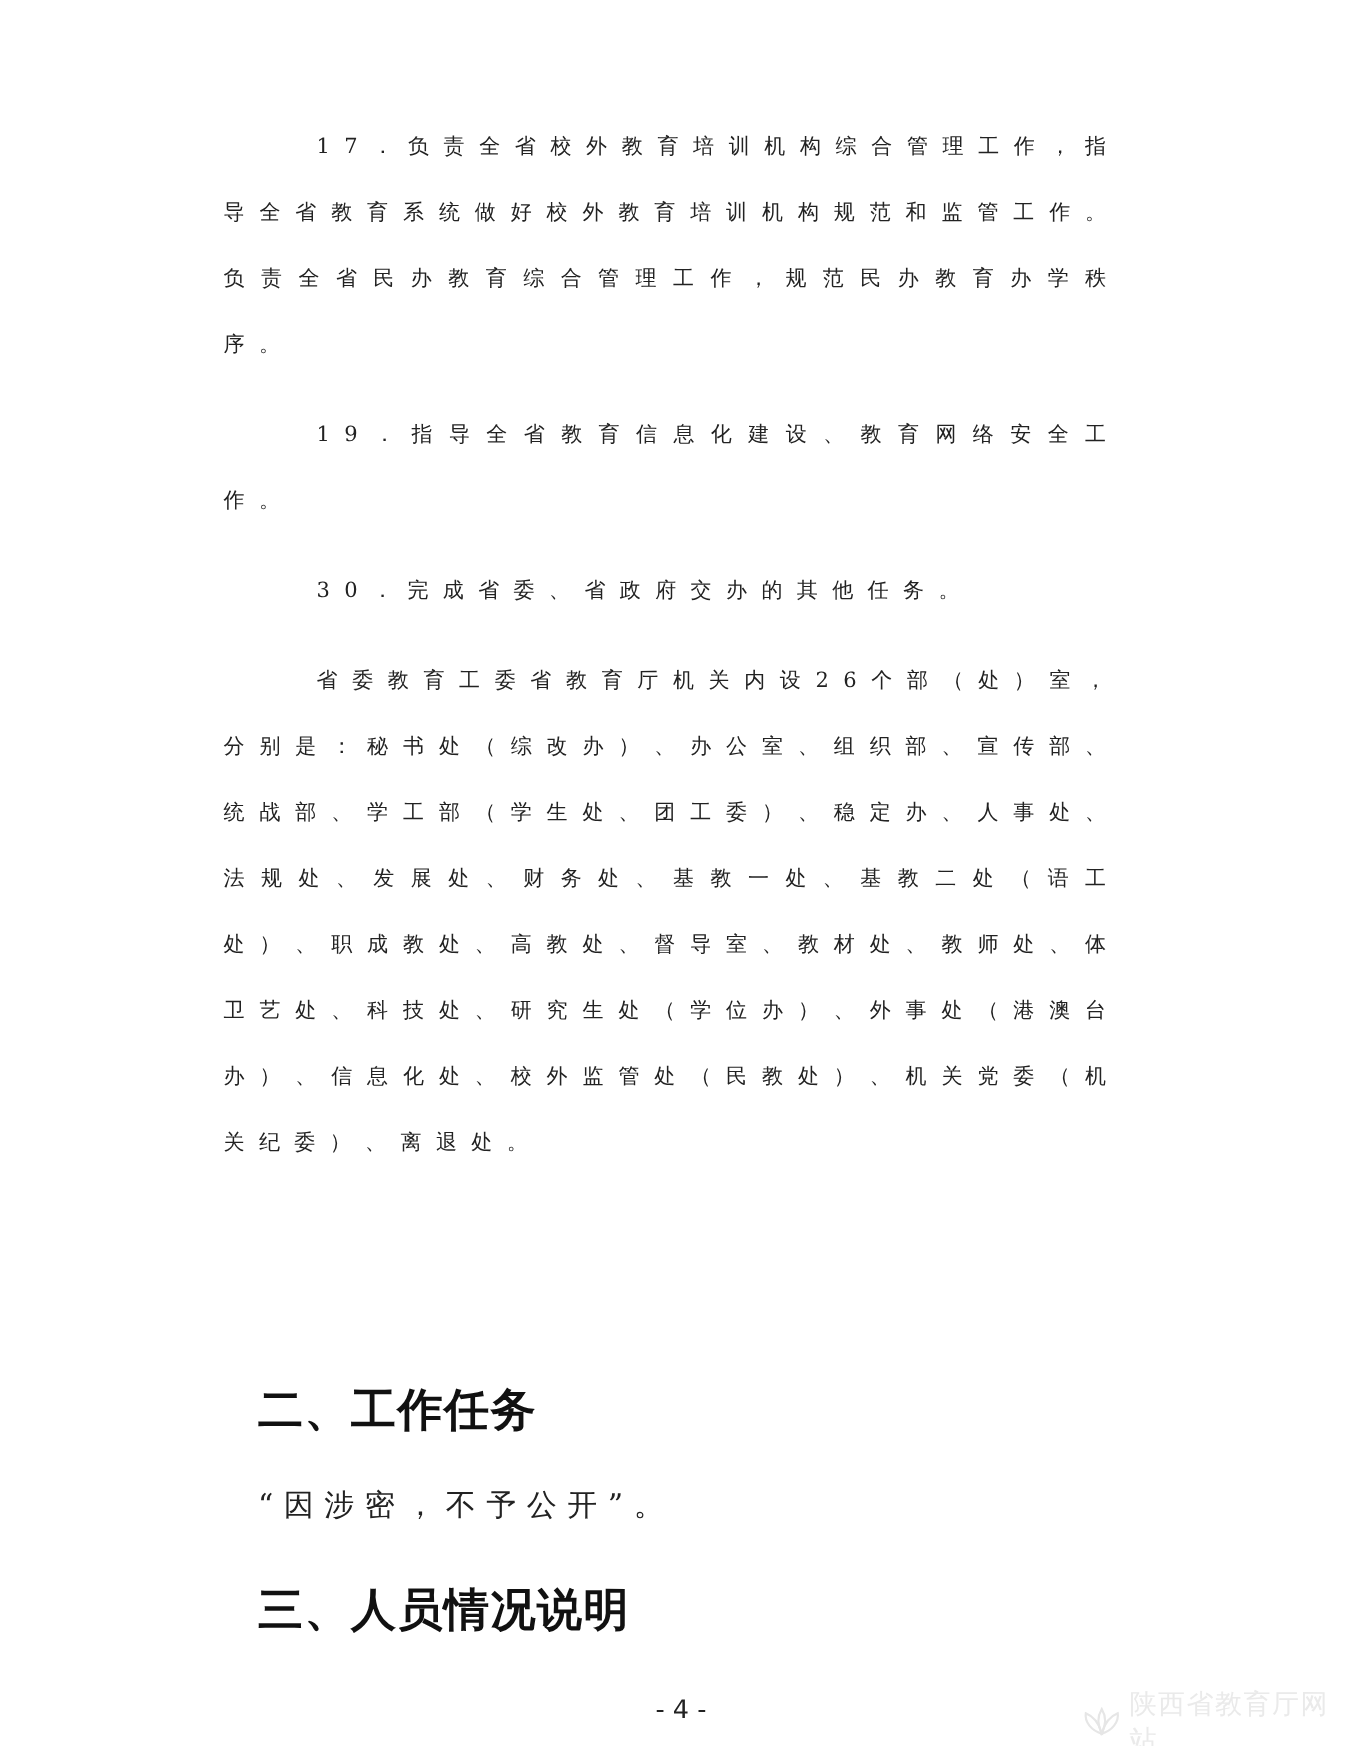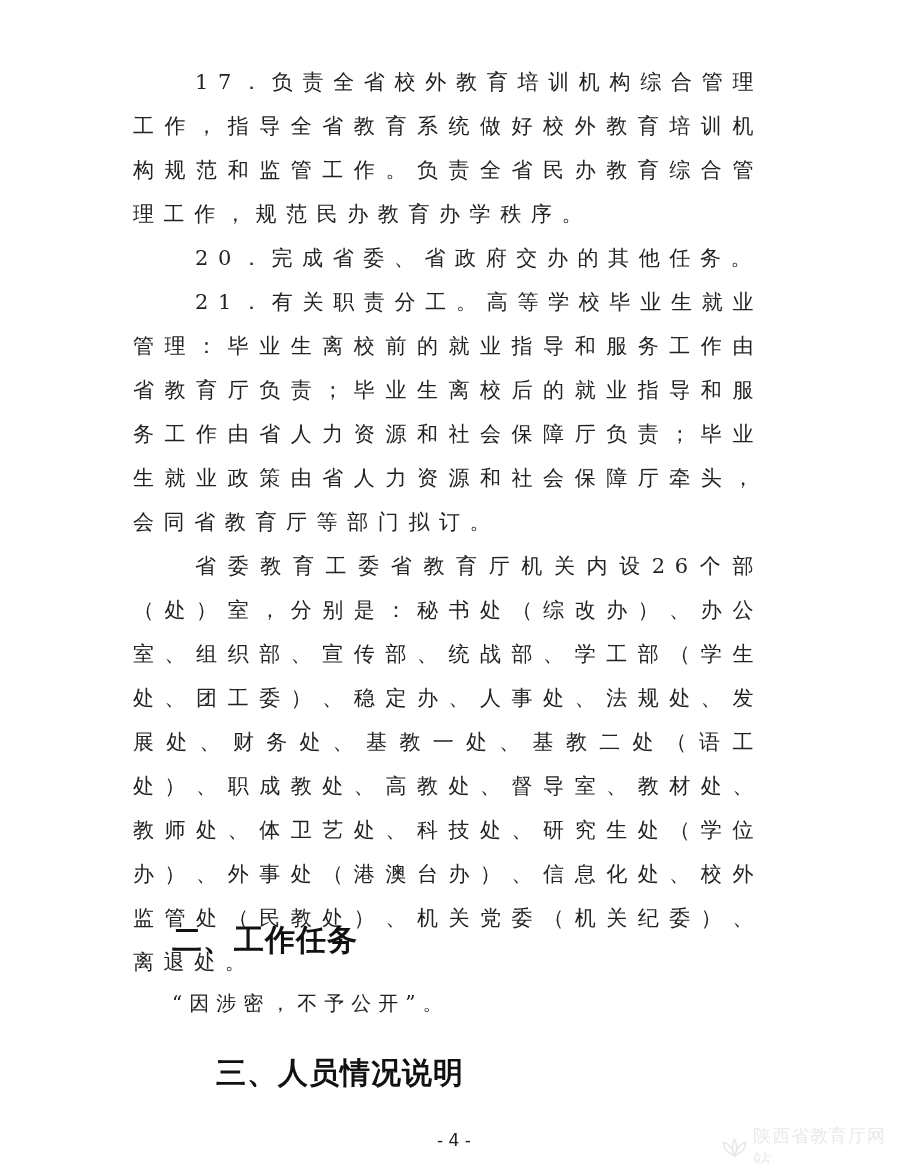--- a/index.html
+++ b/index.html
@@ -2,21 +2,21 @@
 <html><head>
 <meta charset="utf-8">
 <style>
   html, body { margin: 0; padding: 0; }
   body {
     width: 900px; height: 1164px; background: #ffffff; position: relative; overflow: hidden;
     font-family: "DejaVu Serif", "Liberation Serif", serif; color: #222;
   }
   .page { position: absolute; left: 133px; top: 60px; width: 630px; }
   .para {
-    font-size: 21px; line-height: 44px; letter-spacing: 9.6px; margin: 0;
+    font-size: 14px; line-height: 44px; letter-spacing: 9.6px; margin: 16px;
     text-align: justify; white-space: normal; word-break: break-all;
   }
   .indent { text-indent: 62px; }
   .section-heading {
     position: absolute; left: 172px;
     font-family: "DejaVu Sans", "Liberation Sans", sans-serif; font-weight: bold;
     font-size: 30px; letter-spacing: 1px; color: #111;
   }
   .quote-line {
     position: absolute; left: 172px; font-size: 20px; letter-spacing: 7px; color: #222;
@@ -29,28 +29,28 @@
     position: absolute; left: 720px; top: 1124px; font-size: 18px; color: #eaeaea; letter-spacing: 1px;
     display: flex; align-items: center; gap: 4px;
   }
   .watermark svg { width: 30px; height: 24px; }
 </style>
 </head>
 <body>
 
 <div class="page">
   <p class="para indent">17．负责全省校外教育培训机构综合管理工作，指导全省教育系统做好校外教育培训机构规范和监管工作。负责全省民办教育综合管理工作，规范民办教育办学秩序。</p>
-  <p class="para indent">20．完成省委、省政府交办的其他任务。</p>
-  <p class="para indent">21．有关职责分工。高等学校毕业生就业管理：毕业生离校前的就业指导和服务工作由省教育厅负责；毕业生离校后的就业指导和服务工作由省人力资源和社会保障厅负责；毕业生就业政策由省人力资源和社会保障厅牵头，会同省教育厅等部门拟订。</p>
+  <p class="para indent">19．指导全省教育信息化建设、教育网络安全工作。</p>
+  <p class="para indent">30．完成省委、省政府交办的其他任务。</p>
   <p class="para indent">省委教育工委省教育厅机关内设26个部（处）室，分别是：秘书处（综改办）、办公室、组织部、宣传部、统战部、学工部（学生处、团工委）、稳定办、人事处、法规处、发展处、财务处、基教一处、基教二处（语工处）、职成教处、高教处、督导室、教材处、教师处、体卫艺处、科技处、研究生处（学位办）、外事处（港澳台办）、信息化处、校外监管处（民教处）、机关党委（机关纪委）、离退处。</p>
 </div>
 
 <div class="section-heading" style="top:920px;">二、工作任务</div>
 <div class="quote-line" style="top:990px;text-align:right;">“因涉密，不予公开”。</div>
-<div class="section-heading" style="top:1053px;margin-left:44px;">三、人员情况说明</div>
+<div class="section-heading" style="top:1053px;">三、人员情况说明</div>
 
 <div class="page-number">- 4 -</div>
 
 <div class="watermark">
   <svg viewBox="0 0 30 24">
     <path d="M15 20 C8 18 3 12 4 6 C9 8 13 12 15 20 Z" fill="none" stroke="#e6e6e6" stroke-width="1.5"></path>
     <path d="M15 20 C22 18 27 12 26 6 C21 8 17 12 15 20 Z" fill="none" stroke="#e6e6e6" stroke-width="1.5"></path>
     <path d="M15 20 C12 14 12 8 15 3 C18 8 18 14 15 20 Z" fill="none" stroke="#e6e6e6" stroke-width="1.5"></path>
   </svg>
   <span>陕西省教育厅网站</span>

